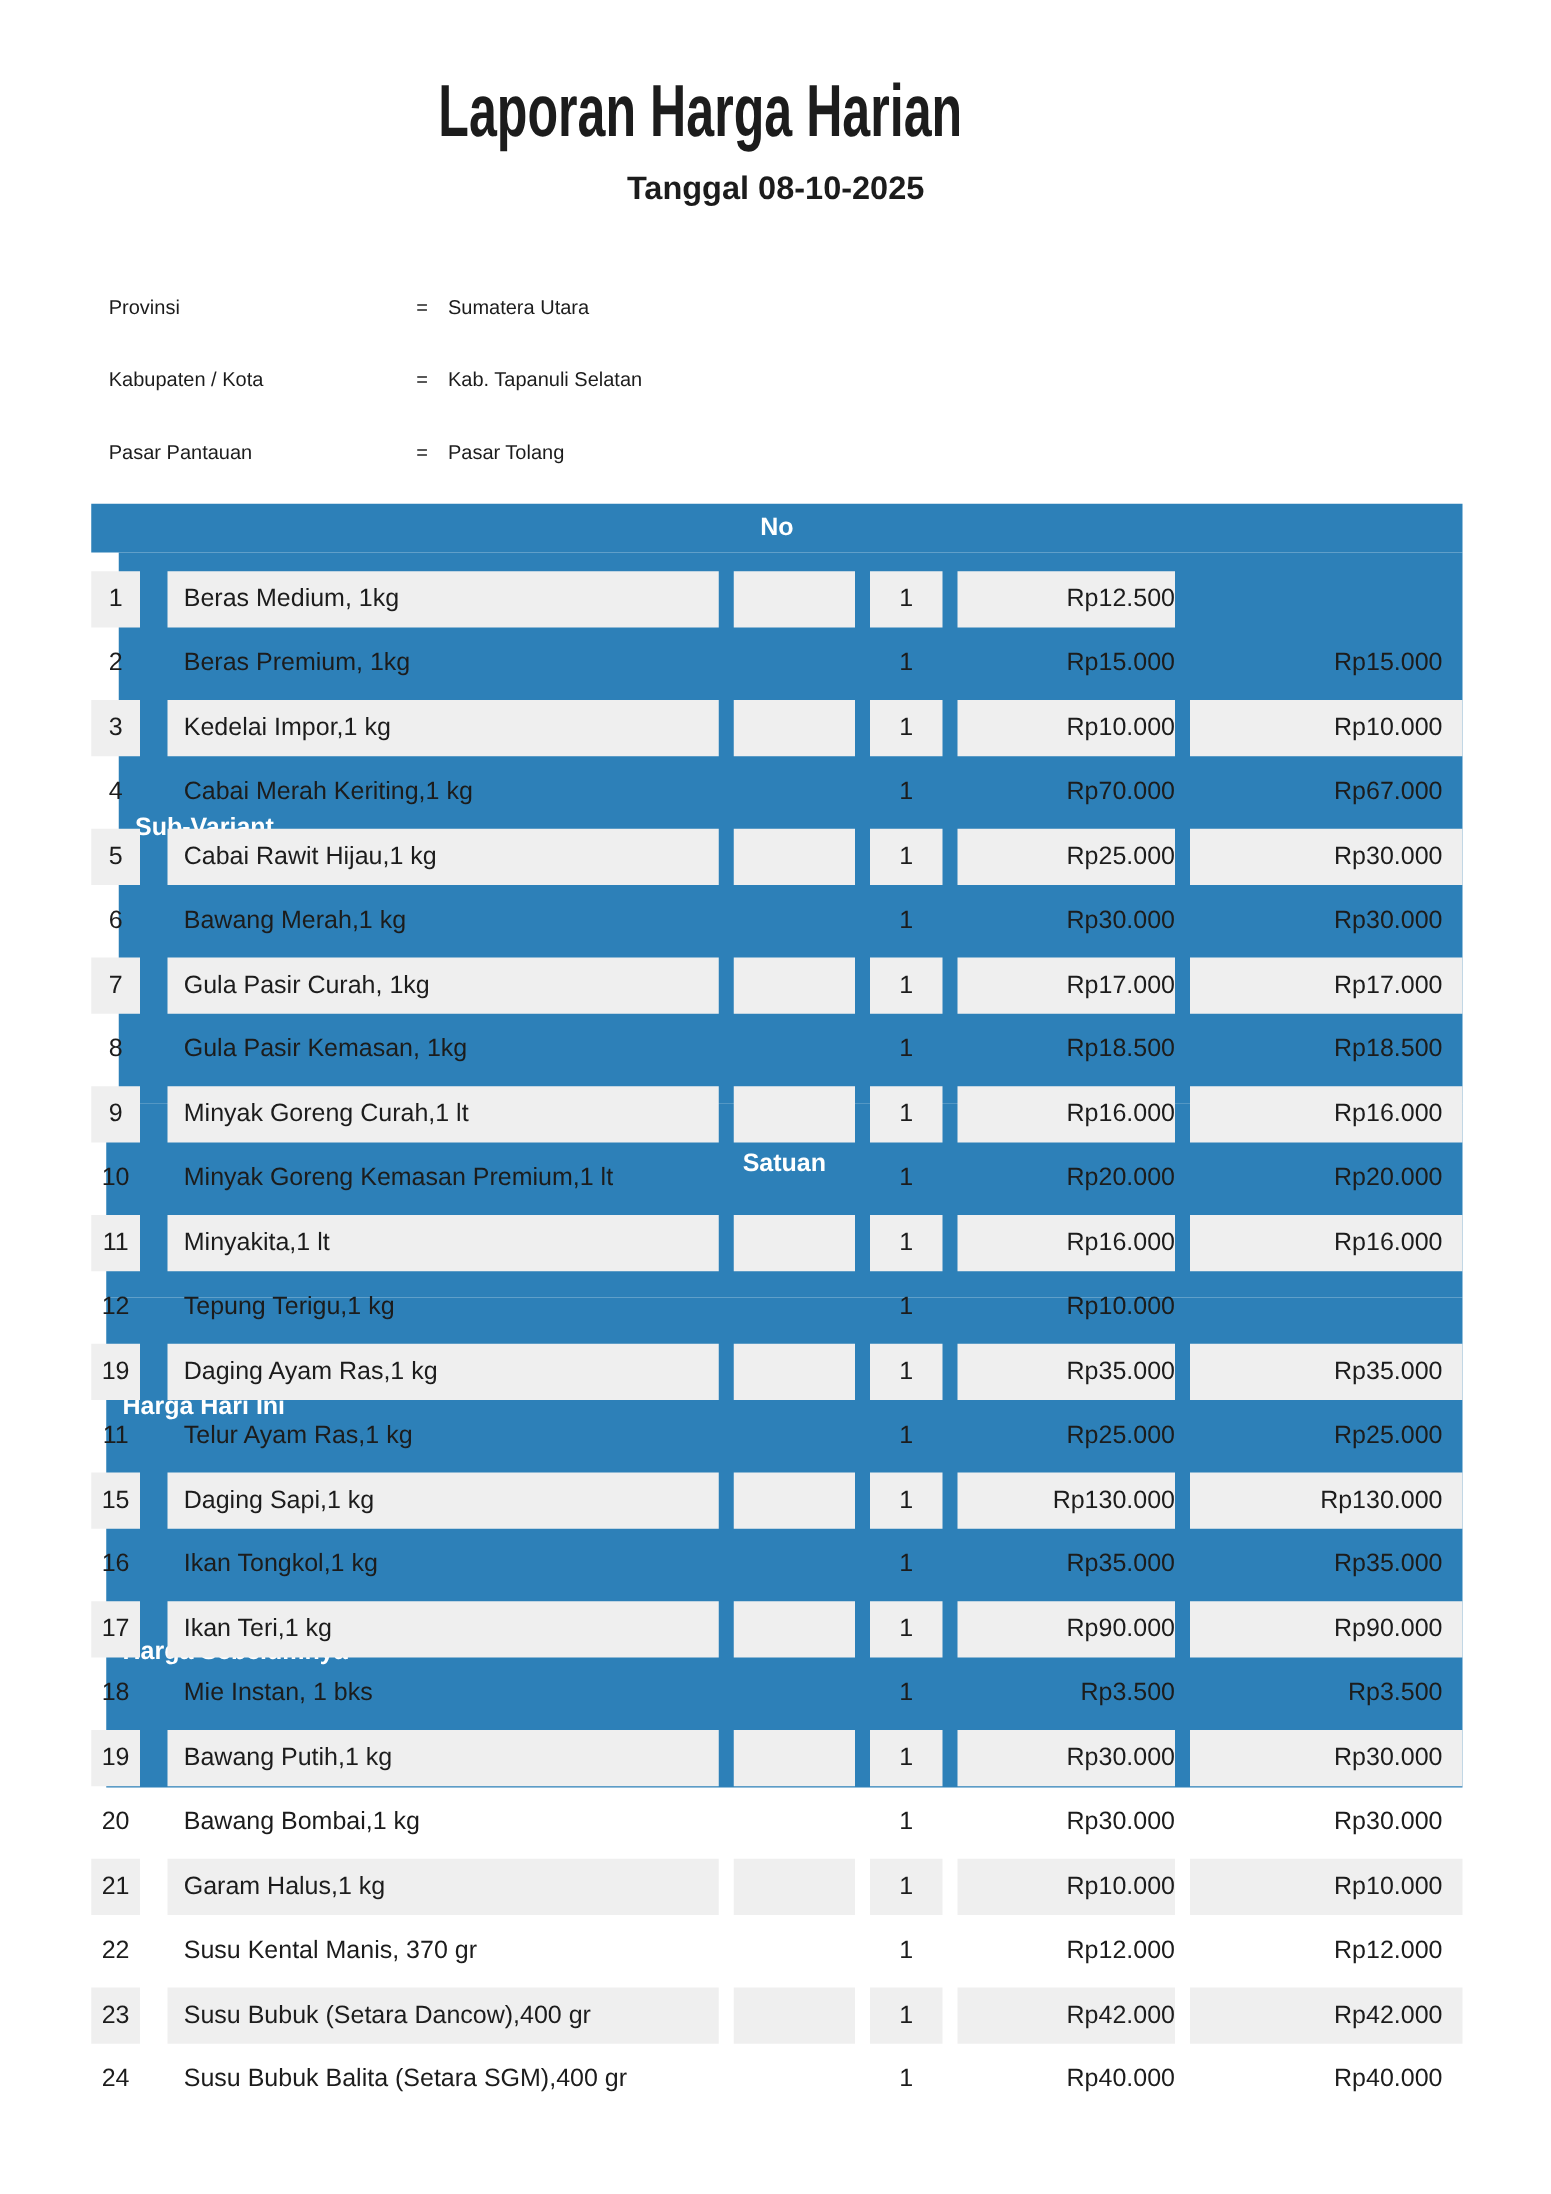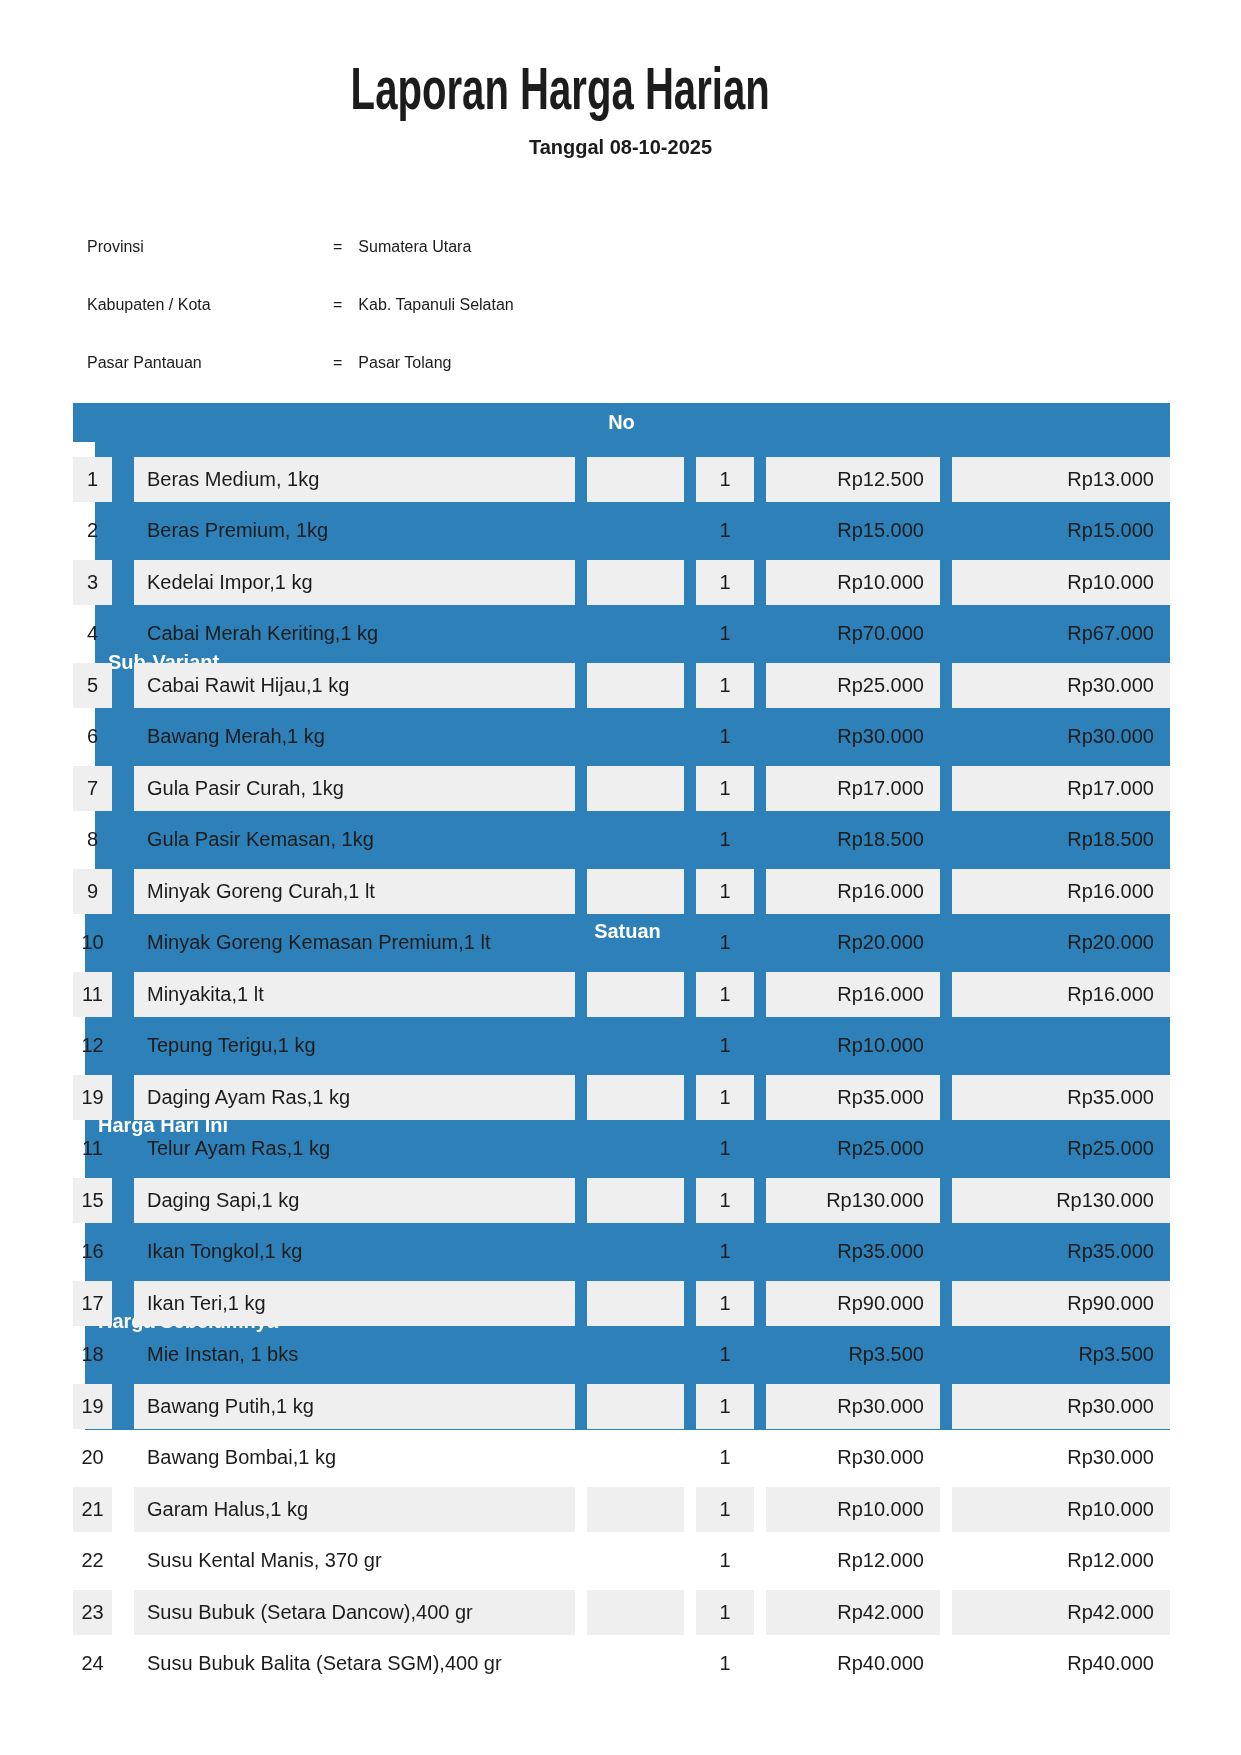--- a/index.html
+++ b/index.html
@@ -19,21 +19,21 @@
   .doc-title{
     position:absolute;top:60px;left:0;width:1120px;
     text-align:center;font-size:59px;font-weight:bold;line-height:1;
     white-space:nowrap;
   }
   .doc-title .squeeze{
     display:inline-block;transform:scaleX(0.68);transform-origin:50% 50%;
   }
   .doc-subtitle{
     position:absolute;top:135px;left:0;width:1241px;
-    text-align:center;font-size:20px;font-weight:bold;line-height:1.2;
+    text-align:center;font-size:26px;font-weight:bold;line-height:1.2;
     white-space:nowrap;
   }
   
   .meta{
     position:absolute;top:237px;left:87px;width:700px;
     font-size:16px;line-height:20px;
   }
   .meta-row{display:flex;margin-bottom:38px;white-space:nowrap;}
   .meta-label{flex:0 0 246px;}
   .meta-eq{flex:0 0 auto;}
@@ -46,21 +46,21 @@
   .t-row{display:flex;height:45px;margin-top:6.5px;}
   .t-row.head{height:47px;margin-top:0;flex-direction:column;}
   .cell{
     display:flex;align-items:center;white-space:nowrap;
     box-sizing:border-box;
   }
   .c-no     {flex:0 0 39px; justify-content:center;}
   .c-sub    {flex:0 0 441px;margin-left:22px;padding-left:13px;}
   .c-satuan {flex:0 0 97px; margin-left:12px;justify-content:center;}
   .c-unit   {flex:0 0 58px; margin-left:12px;justify-content:center;}
-  .c-hhi    {flex:0 0 174px;margin-left:12px;justify-content:flex-end;padding-right:16px;}
+  .c-hhi    {flex:0 0 174px;margin-left:12px;justify-content:flex-end;}
   .c-hs     {flex:0 0 218px;margin-left:12px;justify-content:flex-end;padding-right:16px;}
   .head .cell{
     background:var(--header-bg);color:var(--header-text);font-weight:bold;
   }
   .head .c-sub,.head .c-hhi,.head .c-hs{
     justify-content:flex-start;padding-left:13px;padding-right:0;text-align:right;
   }
   .t-row.alt .cell{background:var(--row-alt);}
 </style>
 </head>
@@ -98,21 +98,20 @@
     <div class="cell c-hhi">Harga Hari Ini</div>
     <div class="cell c-hs">Harga Sebelumnya</div>
   </div>
   <div id="table-body">
       <div class="t-row alt">
     <div class="cell c-no">1</div>
     <div class="cell c-sub">Beras Medium, 1kg</div>
     <div class="cell c-satuan"></div>
     <div class="cell c-unit">1</div>
     <div class="cell c-hhi">Rp12.500</div>
-    <div class="cell c-hs">Rp13.000</div>
   </div>
       <div class="t-row">
     <div class="cell c-no">2</div>
     <div class="cell c-sub">Beras Premium, 1kg</div>
     <div class="cell c-satuan"></div>
     <div class="cell c-unit">1</div>
     <div class="cell c-hhi">Rp15.000</div>
     <div class="cell c-hs">Rp15.000</div>
   </div>
       <div class="t-row alt">

